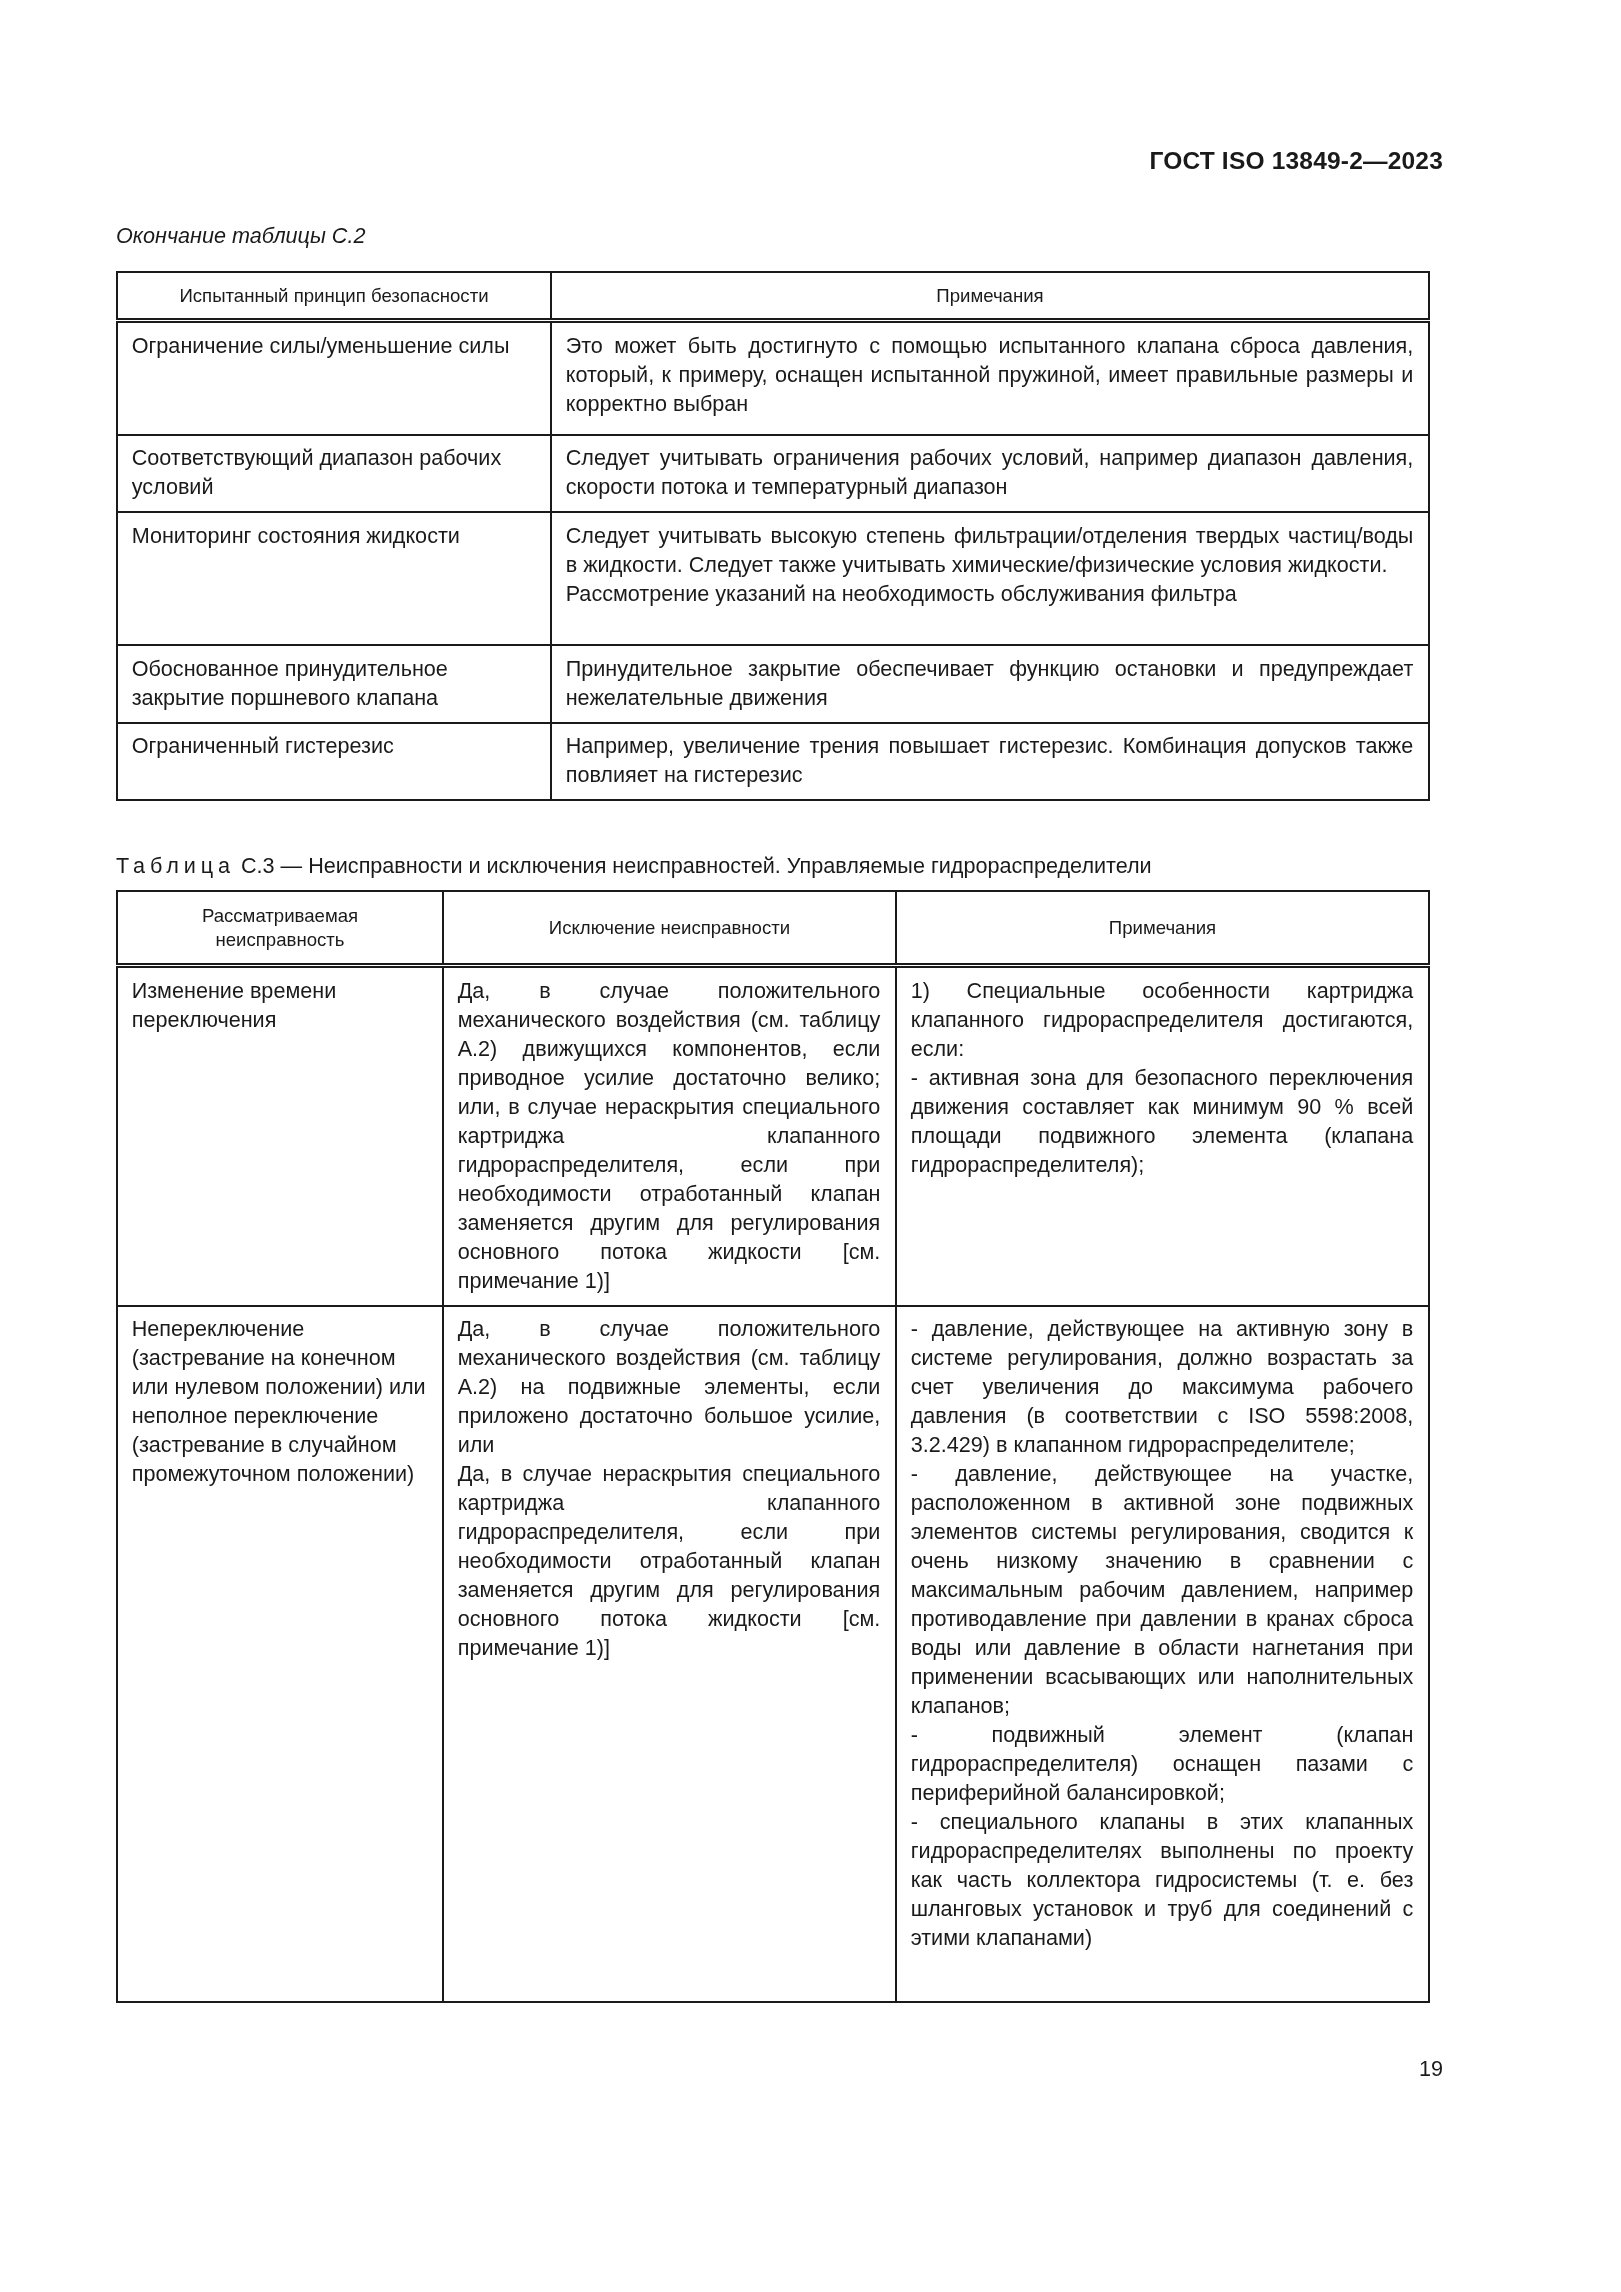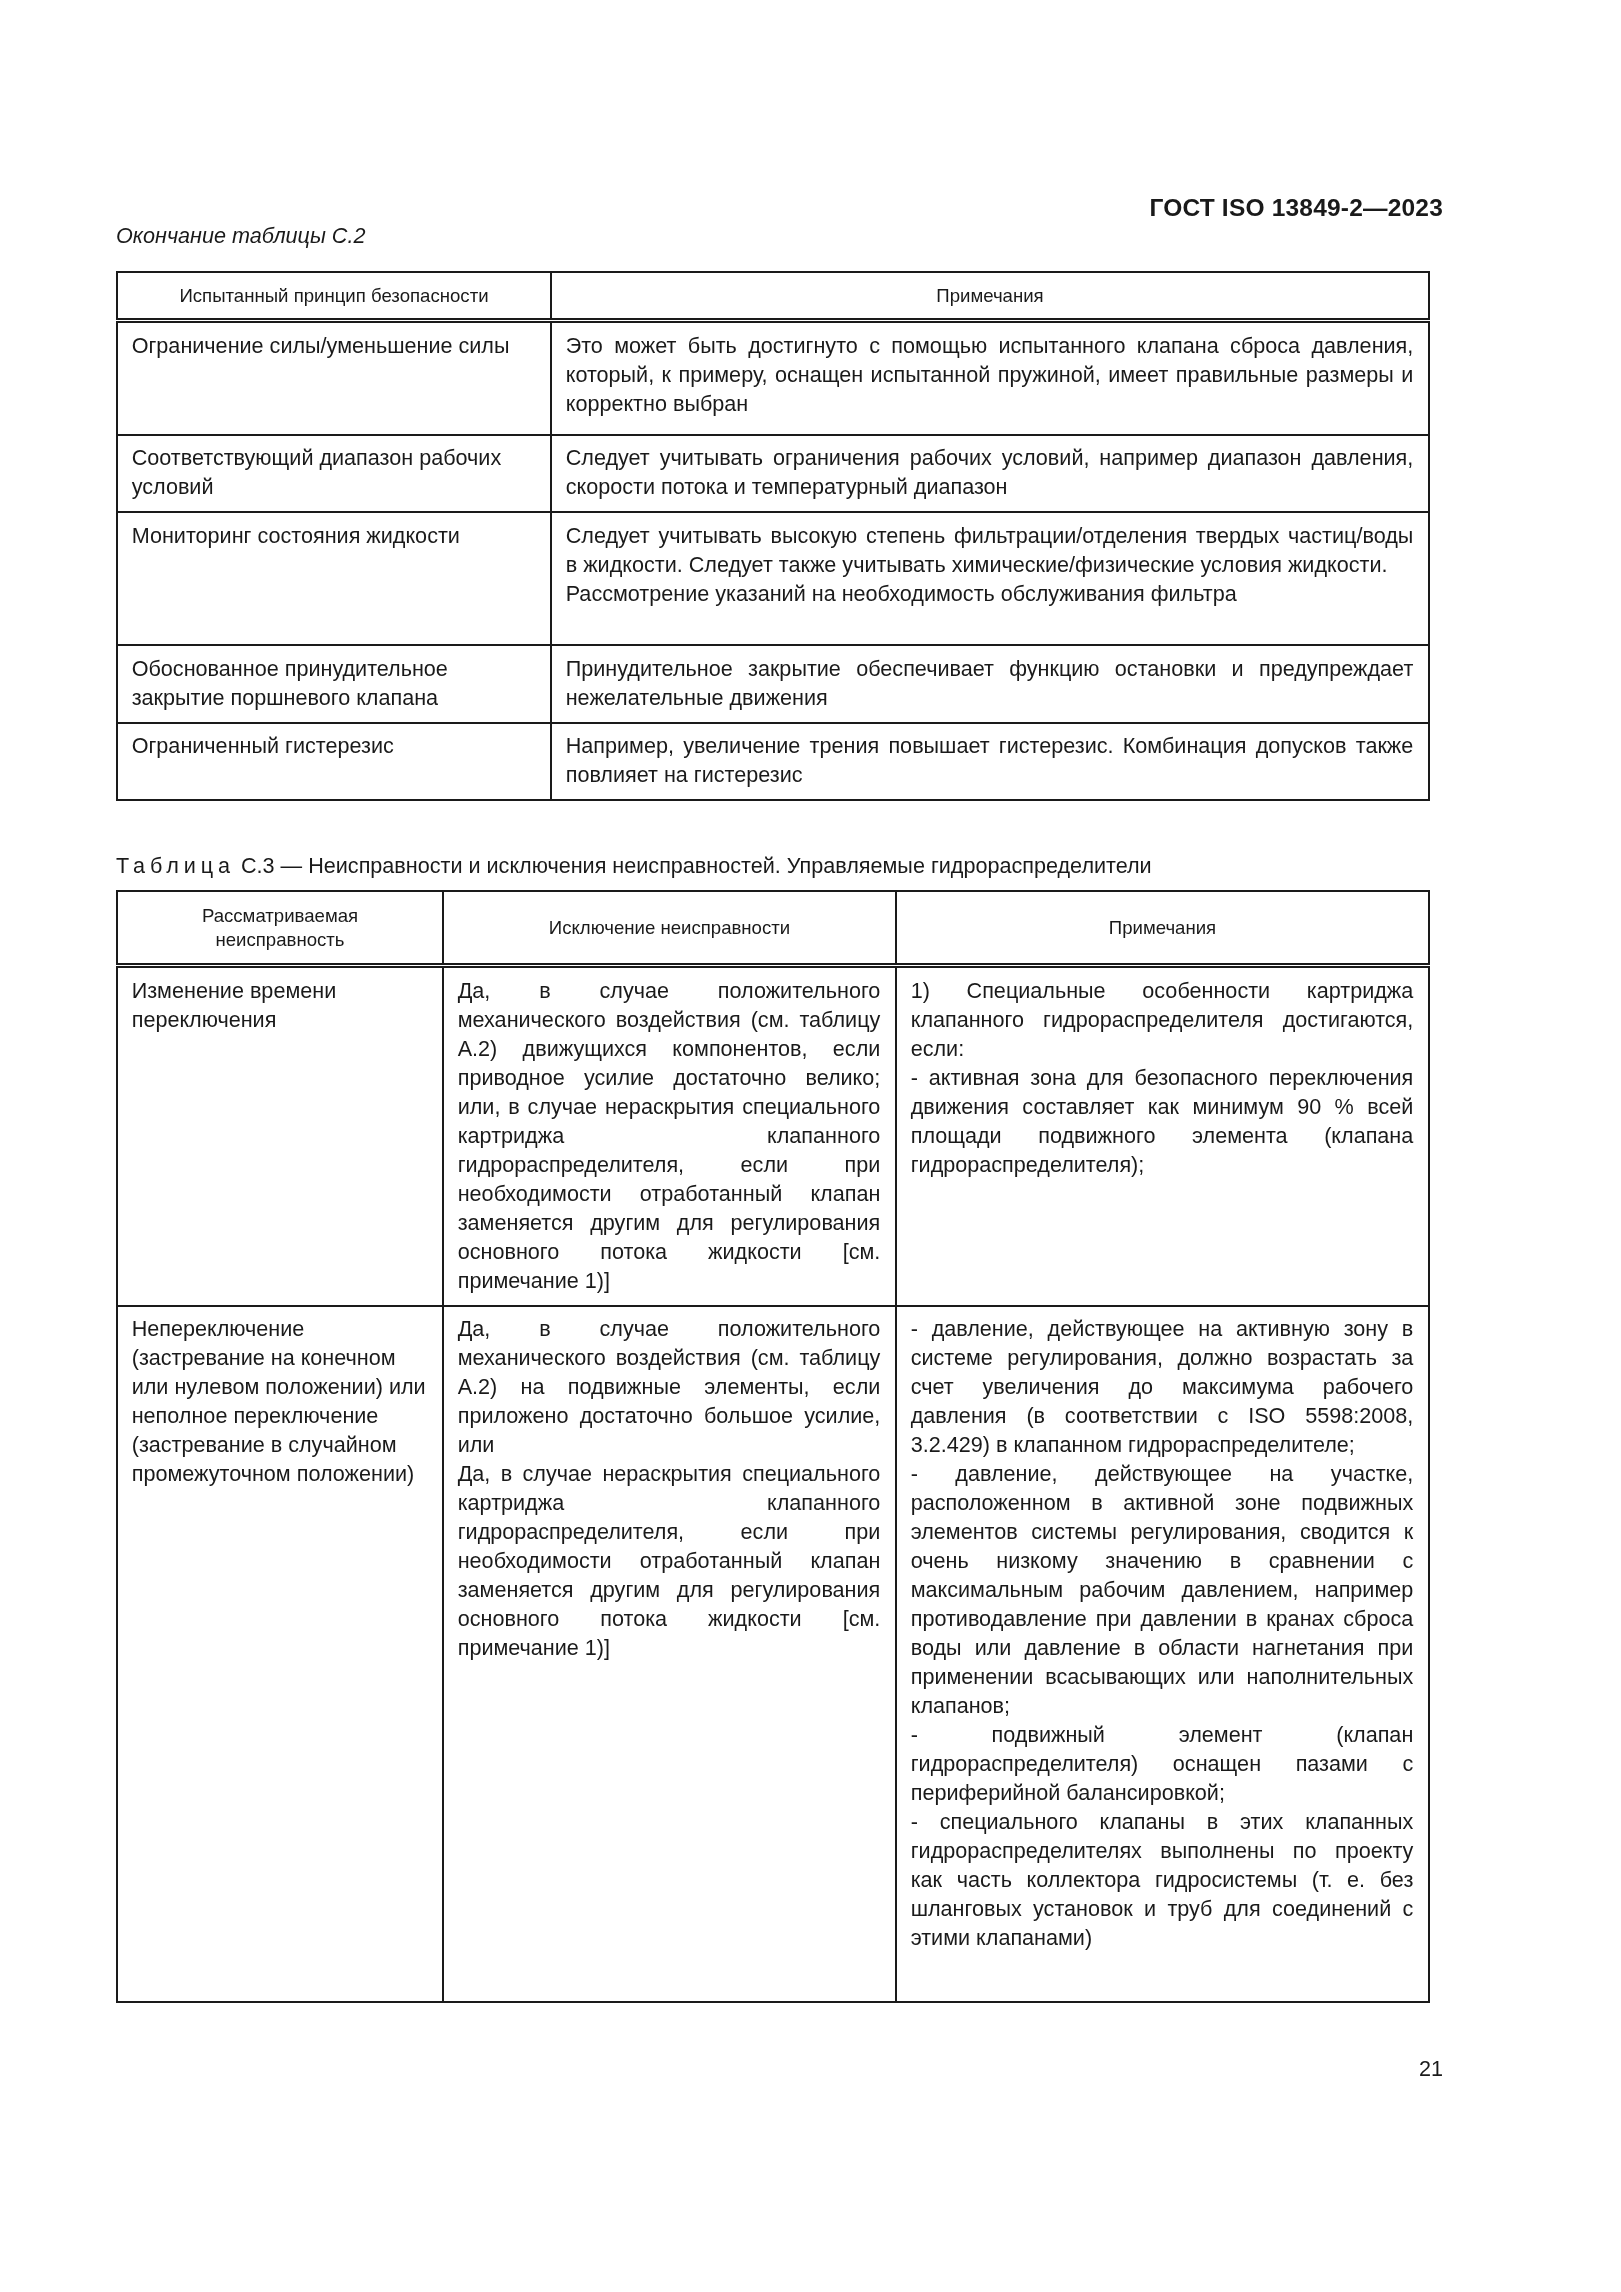--- a/index.html
+++ b/index.html
@@ -1,19 +1,19 @@
 <!DOCTYPE html>
 <html><head>
 <meta charset="utf-8">
 <style>
   html, body { margin: 0; padding: 0; background: #ffffff; }
   body { width: 1621px; height: 2293px; position: relative; overflow: hidden;
          font-family: "Liberation Sans", sans-serif; color: #1a1a1a; }
   .doc-code { position: absolute; right: 178px; top: 147px; font-weight: bold;
-              font-size: 24.5px; letter-spacing: 0.2px; margin-top: 47px; }
+              font-size: 24.5px; letter-spacing: 0.2px; }
   .cont-caption { position: absolute; left: 116px; top: 223px; font-style: italic; font-size: 21.6px; }
   .t3-caption { position: absolute; left: 116px; top: 853px; font-size: 21.6px; }
   .t3-caption .spaced { letter-spacing: 4.9px; margin-top: 20px; }
   table { position: absolute; border-collapse: collapse; table-layout: fixed; }
   td, th { border: 2px solid #1a1a1a; vertical-align: top; font-weight: normal; }
   th { font-size: 18.6px; text-align: center; vertical-align: middle; line-height: 23.5px; }
   td { font-size: 21.6px; line-height: 29px; padding: 7.8px 14.7px 9.8px 13.7px; margin-top: 38px; }
   .just { text-align: justify; }
   thead tr th { border-bottom: 5.9px double #1a1a1a; }
   #t2 { left: 116px; top: 271px; width: 1312px; }
@@ -115,14 +115,14 @@
       <td class="just">
         <span class="line">- давление, действующее на активную зону в системе регулирования, должно возрастать за счет увеличения до максимума рабочего давления (в соответствии с ISO 5598:2008, 3.2.429) в клапанном гидрораспределителе;</span>
         <span class="line">- давление, действующее на участке, расположенном в активной зоне подвижных элементов системы регулирования, сводится к очень низкому значению в сравнении с максимальным рабочим давлением, например противодавление при давлении в кранах сброса воды или давление в области нагнетания при применении всасывающих или наполнительных клапанов;</span>
         <span class="line">- подвижный элемент (клапан гидрораспределителя) оснащен пазами с периферийной балансировкой;</span>
         <span class="line">- специального клапаны в этих клапанных гидрораспределителях выполнены по проекту как часть коллектора гидросистемы (т. е. без шланговых установок и труб для соединений с этими клапанами)</span>
       </td>
     </tr>
   </tbody>
 </table>
 
-<div class="page-num">21</div>
+<div class="page-num">19</div>
 
 
 </body></html>

